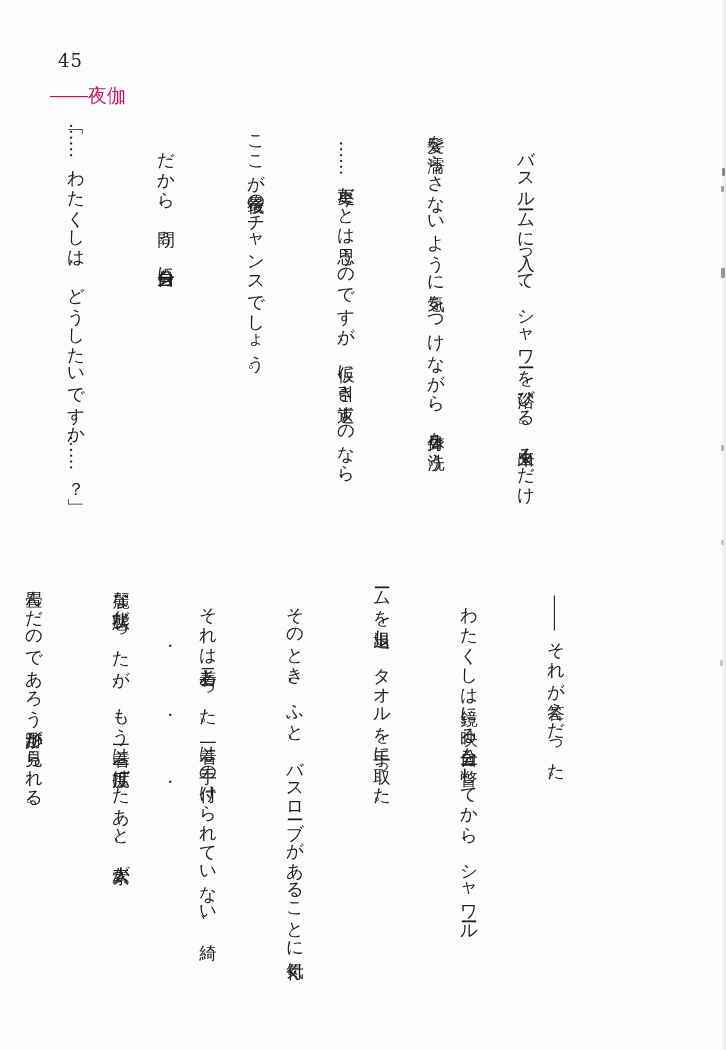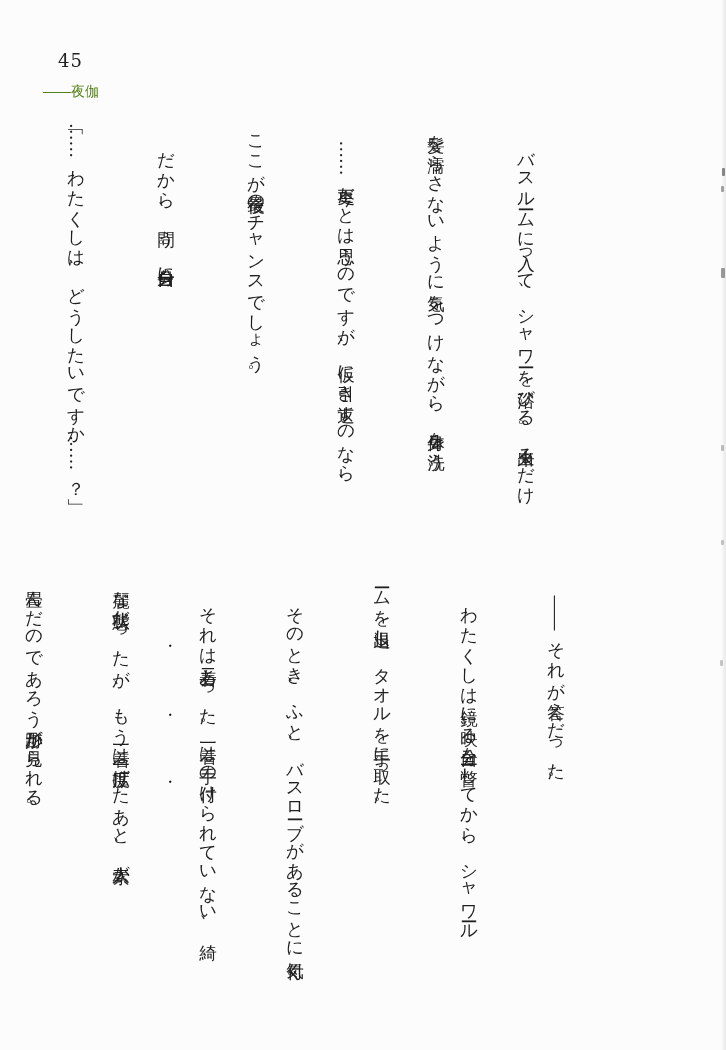--- a/index.html
+++ b/index.html
@@ -20,23 +20,23 @@
     position: absolute;
     top: 50px;
     left: 58px;
     font-size: 18px;
     letter-spacing: 1px;
     color: #222;
   }
   .running-header {
     position: absolute;
     top: 83px;
-    left: 43px;
-    font-size: 14px;
-    color: #4d7c0f;
+    left: 50px;
+    font-size: 19px;
+    color: #be185d;
   }
   .vblock {
     position: absolute;
     writing-mode: vertical-rl;
     text-orientation: mixed;
     font-size: 17.5px;
     white-space: pre;
     color: #1f1f1f;
   }
   .vblock .vline {

